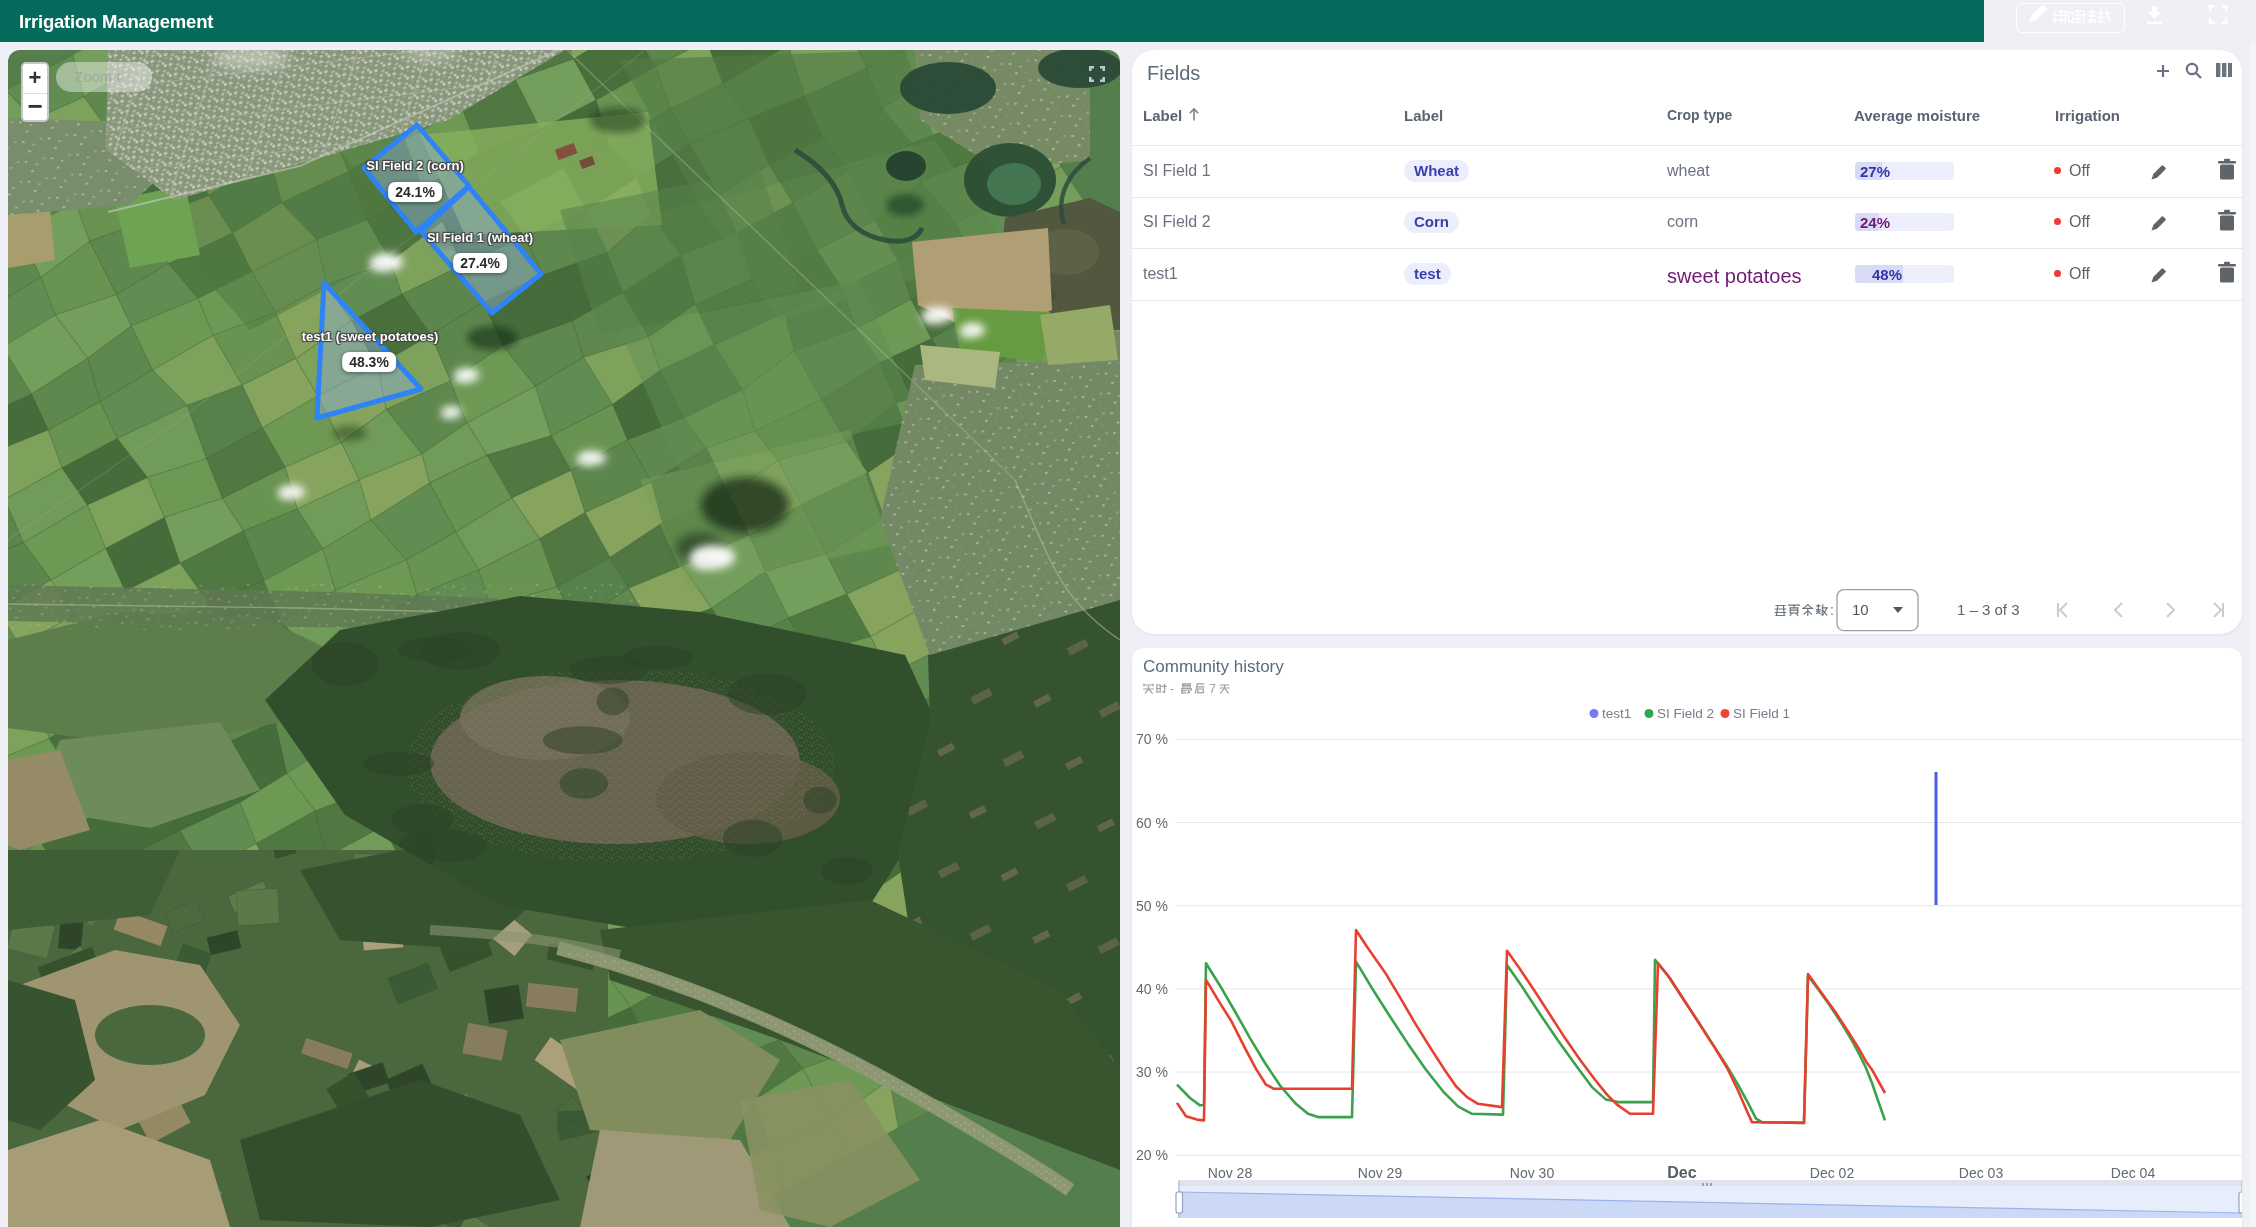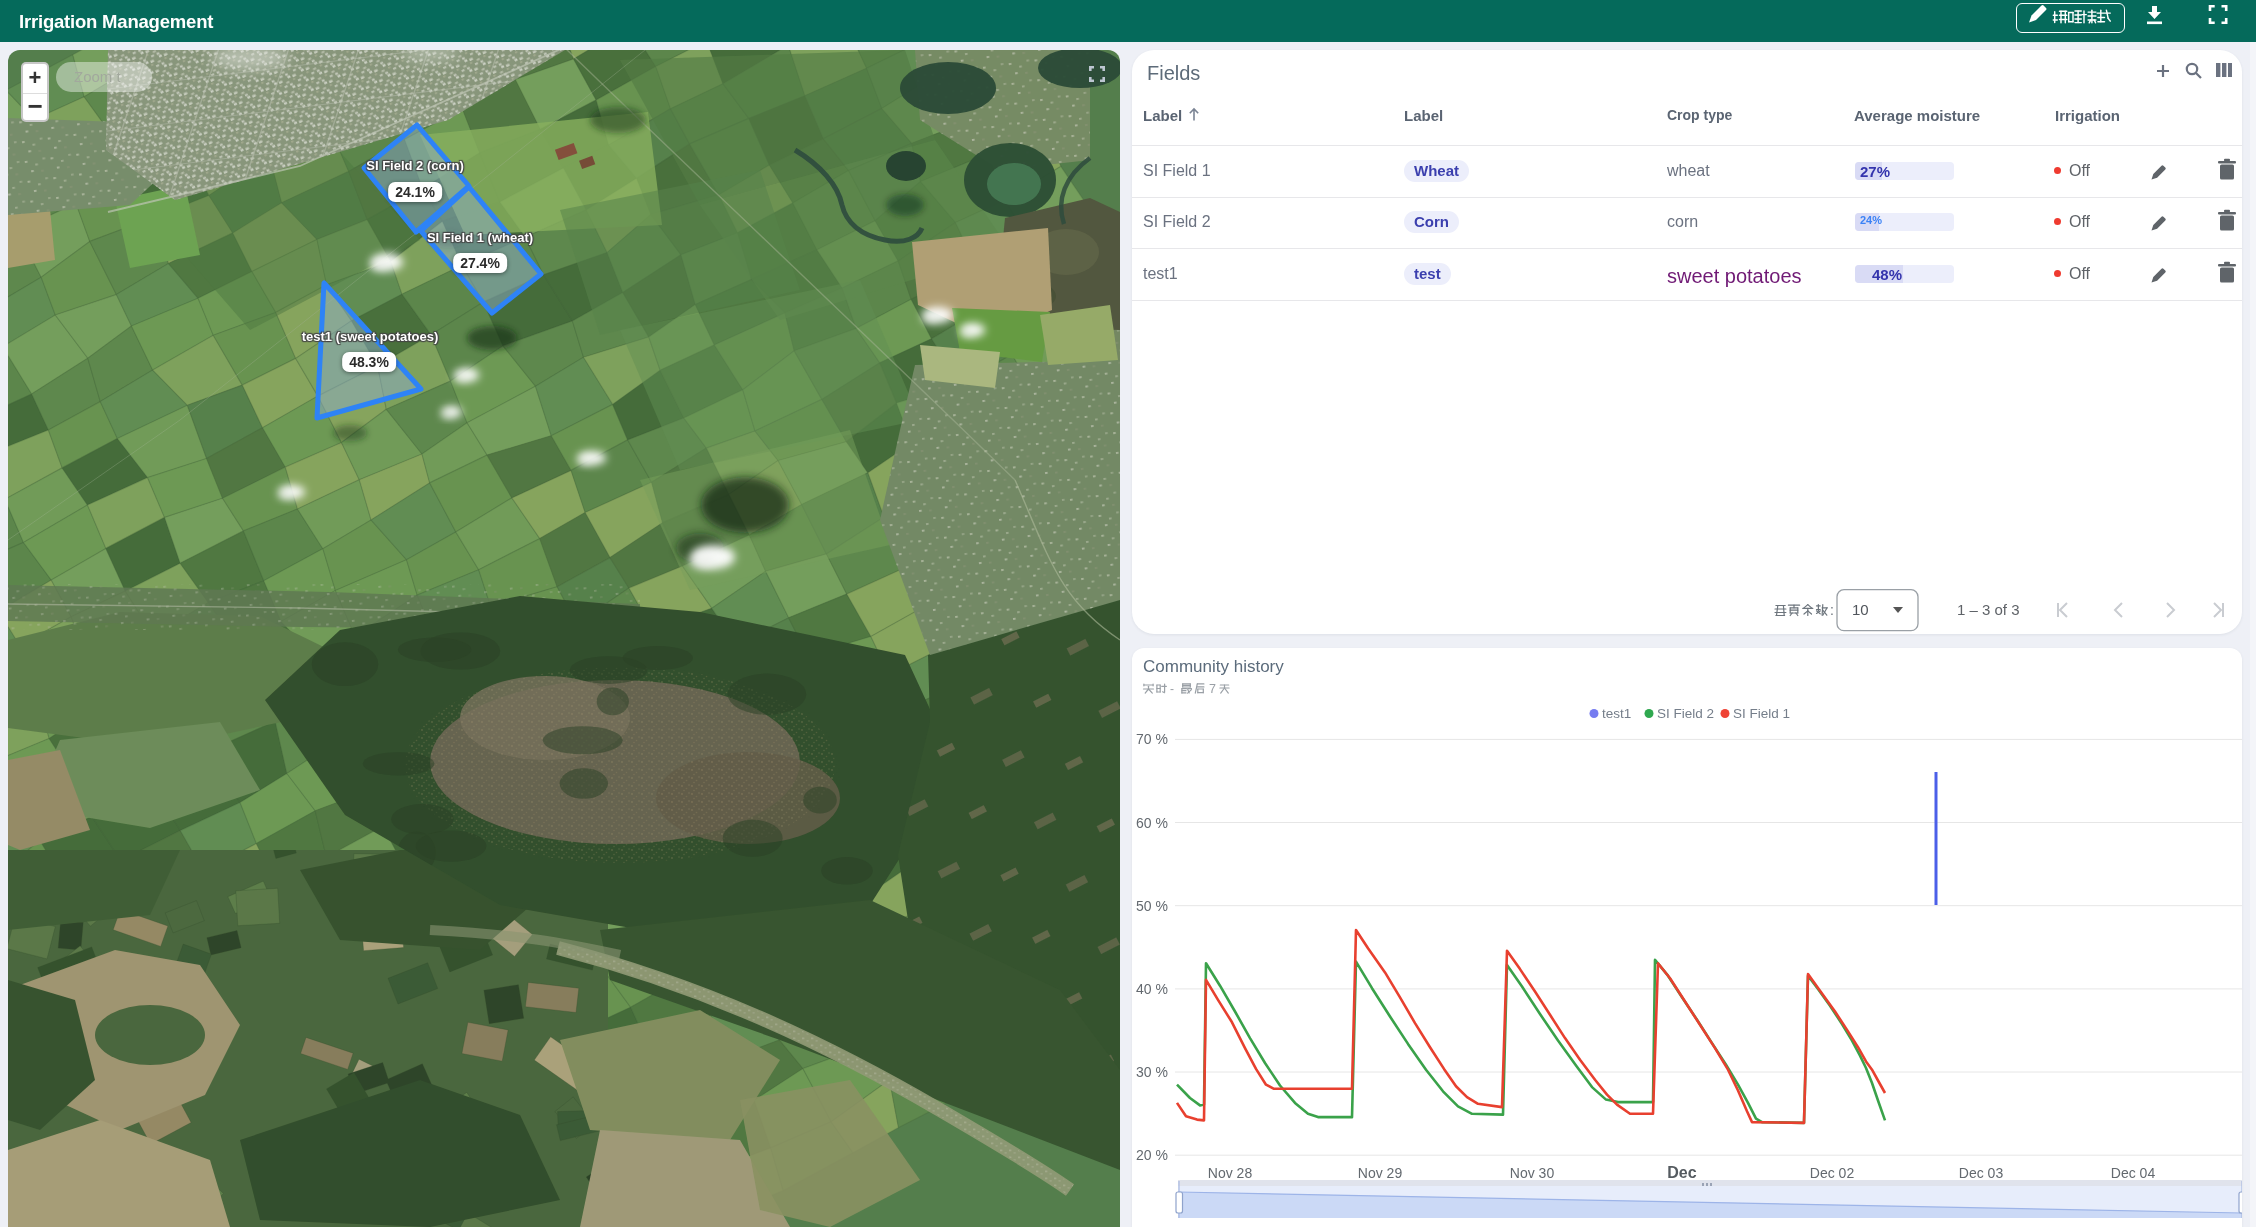--- a/index.html
+++ b/index.html
@@ -1,20 +1,20 @@
 <!DOCTYPE html>
 <html><head><meta charset="utf-8">
 <style>
 *{margin:0;padding:0;box-sizing:border-box}
 html,body{width:2256px;height:1227px;overflow:hidden;background:#eef0f6;
   font-family:"Liberation Sans",sans-serif;position:relative}
 .abs{position:absolute}
 .card{position:absolute;background:#fff;border-radius:22px;box-shadow:0 1px 3px rgba(40,50,70,.08)}
 </style></head><body>
-<div class="abs" style="left:0;top:0;width:2256px;height:42px;background:#056a5b">
+<div class="abs" style="left:0;top:0;width:1984px;height:42px;background:#056a5b">
 <div class="abs" style="left:19px;top:11px;font-size:18.5px;font-weight:bold;color:#fff;letter-spacing:-0.2px">Irrigation Management</div>
 <div class="abs" style="left:2016px;top:3px;width:109px;height:30px;border:1.5px solid #fff;border-radius:6px"></div>
 <svg class="abs" style="left:0;top:0" width="2256" height="42" viewBox="0 0 2256 42">
       <path d="M2029 22.5 l2.5-7 10-10 a1.5 1.5 0 0 1 2.1 0 l2.4 2.4 a1.5 1.5 0 0 1 0 2.1 l-10 10 z" fill="#fff"></path>
       <g fill="#fff">
         <path d="M2148 12 h4 V6 h5 v6 h4 l-6.5 7 z"></path>
         <rect x="2147" y="21.5" width="15" height="2.6"></rect>
       </g>
       <g stroke="#fff" stroke-width="2.6" fill="none">
 <path d="M2210 11 v-4.7 h4.7"></path>
@@ -885,21 +885,21 @@
 <rect x="-9" y="-10" width="18" height="2.6" rx="1"></rect>
 <rect x="-3" y="-12.3" width="6" height="2.6" rx="1"></rect>
       </g>
     </svg>
     <div class="abs" style="left:11px;top:163.0px;font-size:16px;color:#6b7280">SI Field 2</div>
     <div class="abs" style="left:272px;top:161.0px;height:22px;padding:0 10px;background:#eceefb;border-radius:11px;font-size:15px;font-weight:bold;color:#3b3fae;line-height:22px">Corn</div>
     <div class="abs" style="left:535px;top:163.0px;font-size:16px;color:#6b7280">corn</div>
     <div class="abs" style="left:723px;top:163.0px;width:99px;height:18px;background:#eceefb;border-radius:4px;overflow:hidden">
       <div style="width:24%;height:18px;background:#d9dbf5"></div>
     </div>
-    <div class="abs" style="left:728px;top:164.0px;font-size:11px;font-weight:bold;color:#3b82f6">24%</div>
+    <div class="abs" style="left:728px;top:164.0px;font-size:15px;font-weight:bold;color:#701a75">24%</div>
     <div class="abs" style="left:922px;top:168.0px;width:7px;height:7px;border-radius:50%;background:#ef3b30"></div>
     <div class="abs" style="left:937px;top:163.0px;font-size:16px;color:#5f6368">Off</div>
     <svg class="abs" style="left:1008px;top:158.0px" width="130" height="28" viewBox="0 0 130 28">
       <g transform="translate(20,14) scale(1.0)" fill="#5f6469">
 <path d="M-8.5 8.5 l1.8-5.6 8.2-8.2 a1.3 1.3 0 0 1 1.9 0 l1.9 1.9 a1.3 1.3 0 0 1 0 1.9 l-8.2 8.2 z"></path>
       </g>
       <g transform="translate(87,14) scale(1.0)" fill="#5f6469">
 <rect x="-7" y="-6.5" width="14" height="15" rx="1.6"></rect>
 <rect x="-9" y="-10" width="18" height="2.6" rx="1"></rect>
 <rect x="-3" y="-12.3" width="6" height="2.6" rx="1"></rect>

